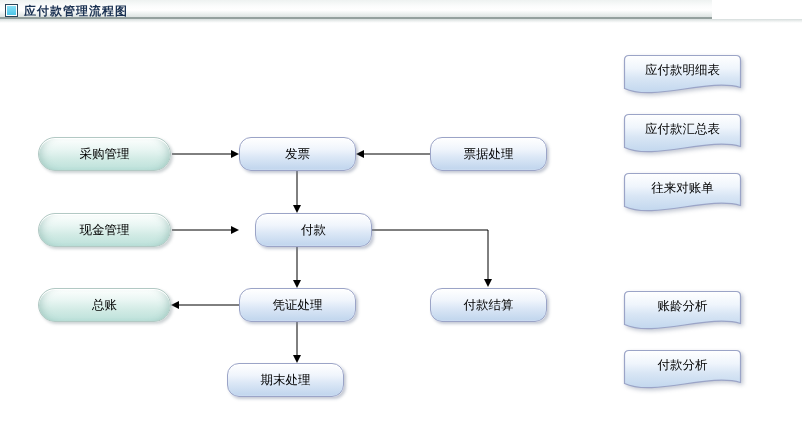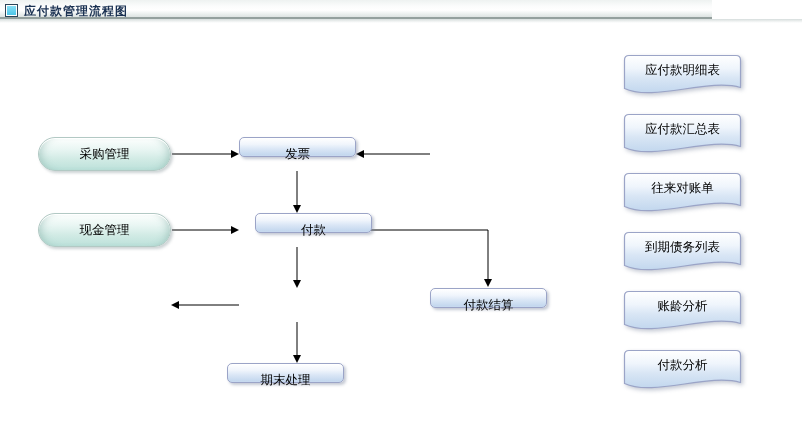--- a/index.html
+++ b/index.html
@@ -33,21 +33,21 @@
     background:linear-gradient(180deg,#fdfffe 0%,#e9f6f3 35%,#d2ebe5 65%,#bce1da 100%);
     border:1px solid #b2c9c4;
     box-shadow:2px 2px 3px rgba(130,145,150,.40),
                inset 0 1px 0 #ffffff,
                inset 9px 0 8px -7px rgba(110,160,150,.45),
                inset -9px 0 8px -7px rgba(110,160,150,.45);
     text-align:center;line-height:33px;font-size:12.5px;color:#000;box-sizing:border-box;
     cursor:pointer;
   }
   .pbox{
-    position:absolute;width:117px;height:20px;border-radius:5px;
+    position:absolute;width:117px;height:34px;border-radius:12px;
     background:linear-gradient(180deg,#ffffff 0%,#f0f5fc 35%,#dbe7f6 60%,#c3d7ee 95%,#ccdcf1 100%);
     border:1px solid #9ba4c7;
     box-shadow:2px 2px 3px rgba(125,135,160,.45),inset 0 1px 0 rgba(255,255,255,.9);
     text-align:center;line-height:33px;font-size:12.5px;color:#000;box-sizing:border-box;
     cursor:pointer;
   }
   
   .doc{position:absolute;left:623px;width:119px;height:48px;cursor:pointer;padding-left:44px;}
   .doc svg{position:absolute;left:0;top:0;filter:drop-shadow(2px 2px 2px rgba(120,130,155,.45));}
   .doc .doc-label{
@@ -111,51 +111,48 @@
         <path d="M179,301 L171,305 L179,309 Z"></path>
     </g>
     <g>
       <line x1="297" y1="322" x2="297" y2="356"></line>
         <path d="M293,355 L301,355 L297,363 Z"></path>
     </g>
   </svg>
 
   <div class="capsule" style="top:137px">采购管理</div>
   <div class="capsule" style="top:213px">现金管理</div>
+  <div class="capsule" style="top:288px">总账</div>
 
   <div class="pbox" style="left:239px;top:137px">发票</div>
   <div class="pbox" style="left:255px;top:213px">付款</div>
+  <div class="pbox" style="left:239px;top:288px">凭证处理</div>
   <div class="pbox" style="left:227px;top:363px">期末处理</div>
 
+  <div class="pbox" style="left:430px;top:137px">票据处理</div>
   <div class="pbox" style="left:430px;top:288px">付款结算</div>
 
   <div class="doc" style="top:54px">
     <svg width="119" height="48" viewBox="0 0 119 48">
       <path d="M1.5,6 Q1.5,1.5 6,1.5 L113,1.5 Q117.5,1.5 117.5,6 L117.5,33.5 C85,24 30,48 1.5,34.5 Z" fill="url(#docGrad)" stroke="#9ba4c7" stroke-width="1.2"></path>
     </svg>
     <span class="doc-label">应付款明细表</span>
   </div>
   <div class="doc" style="top:172px">
     <svg width="119" height="48" viewBox="0 0 119 48">
       <path d="M1.5,6 Q1.5,1.5 6,1.5 L113,1.5 Q117.5,1.5 117.5,6 L117.5,33.5 C85,24 30,48 1.5,34.5 Z" fill="url(#docGrad)" stroke="#9ba4c7" stroke-width="1.2"></path>
     </svg>
     <span class="doc-label">往来对账单</span>
   </div>
   <div class="doc" style="top:113px">
     <svg width="119" height="48" viewBox="0 0 119 48">
       <path d="M1.5,6 Q1.5,1.5 6,1.5 L113,1.5 Q117.5,1.5 117.5,6 L117.5,33.5 C85,24 30,48 1.5,34.5 Z" fill="url(#docGrad)" stroke="#9ba4c7" stroke-width="1.2"></path>
     </svg>
     <span class="doc-label">应付款汇总表</span>
   </div>
-  <div class="doc" style="top:231px">
-    <svg width="119" height="48" viewBox="0 0 119 48">
-      <path d="M1.5,6 Q1.5,1.5 6,1.5 L113,1.5 Q117.5,1.5 117.5,6 L117.5,33.5 C85,24 30,48 1.5,34.5 Z" fill="url(#docGrad)" stroke="#9ba4c7" stroke-width="1.2"></path>
-    </svg>
-    <span class="doc-label">到期债务列表</span>
-  </div>
   <div class="doc" style="top:349px">
     <svg width="119" height="48" viewBox="0 0 119 48">
       <path d="M1.5,6 Q1.5,1.5 6,1.5 L113,1.5 Q117.5,1.5 117.5,6 L117.5,33.5 C85,24 30,48 1.5,34.5 Z" fill="url(#docGrad)" stroke="#9ba4c7" stroke-width="1.2"></path>
     </svg>
     <span class="doc-label">付款分析</span>
   </div>
   <div class="doc" style="top:290px">
     <svg width="119" height="48" viewBox="0 0 119 48">
       <path d="M1.5,6 Q1.5,1.5 6,1.5 L113,1.5 Q117.5,1.5 117.5,6 L117.5,33.5 C85,24 30,48 1.5,34.5 Z" fill="url(#docGrad)" stroke="#9ba4c7" stroke-width="1.2"></path>
     </svg>

